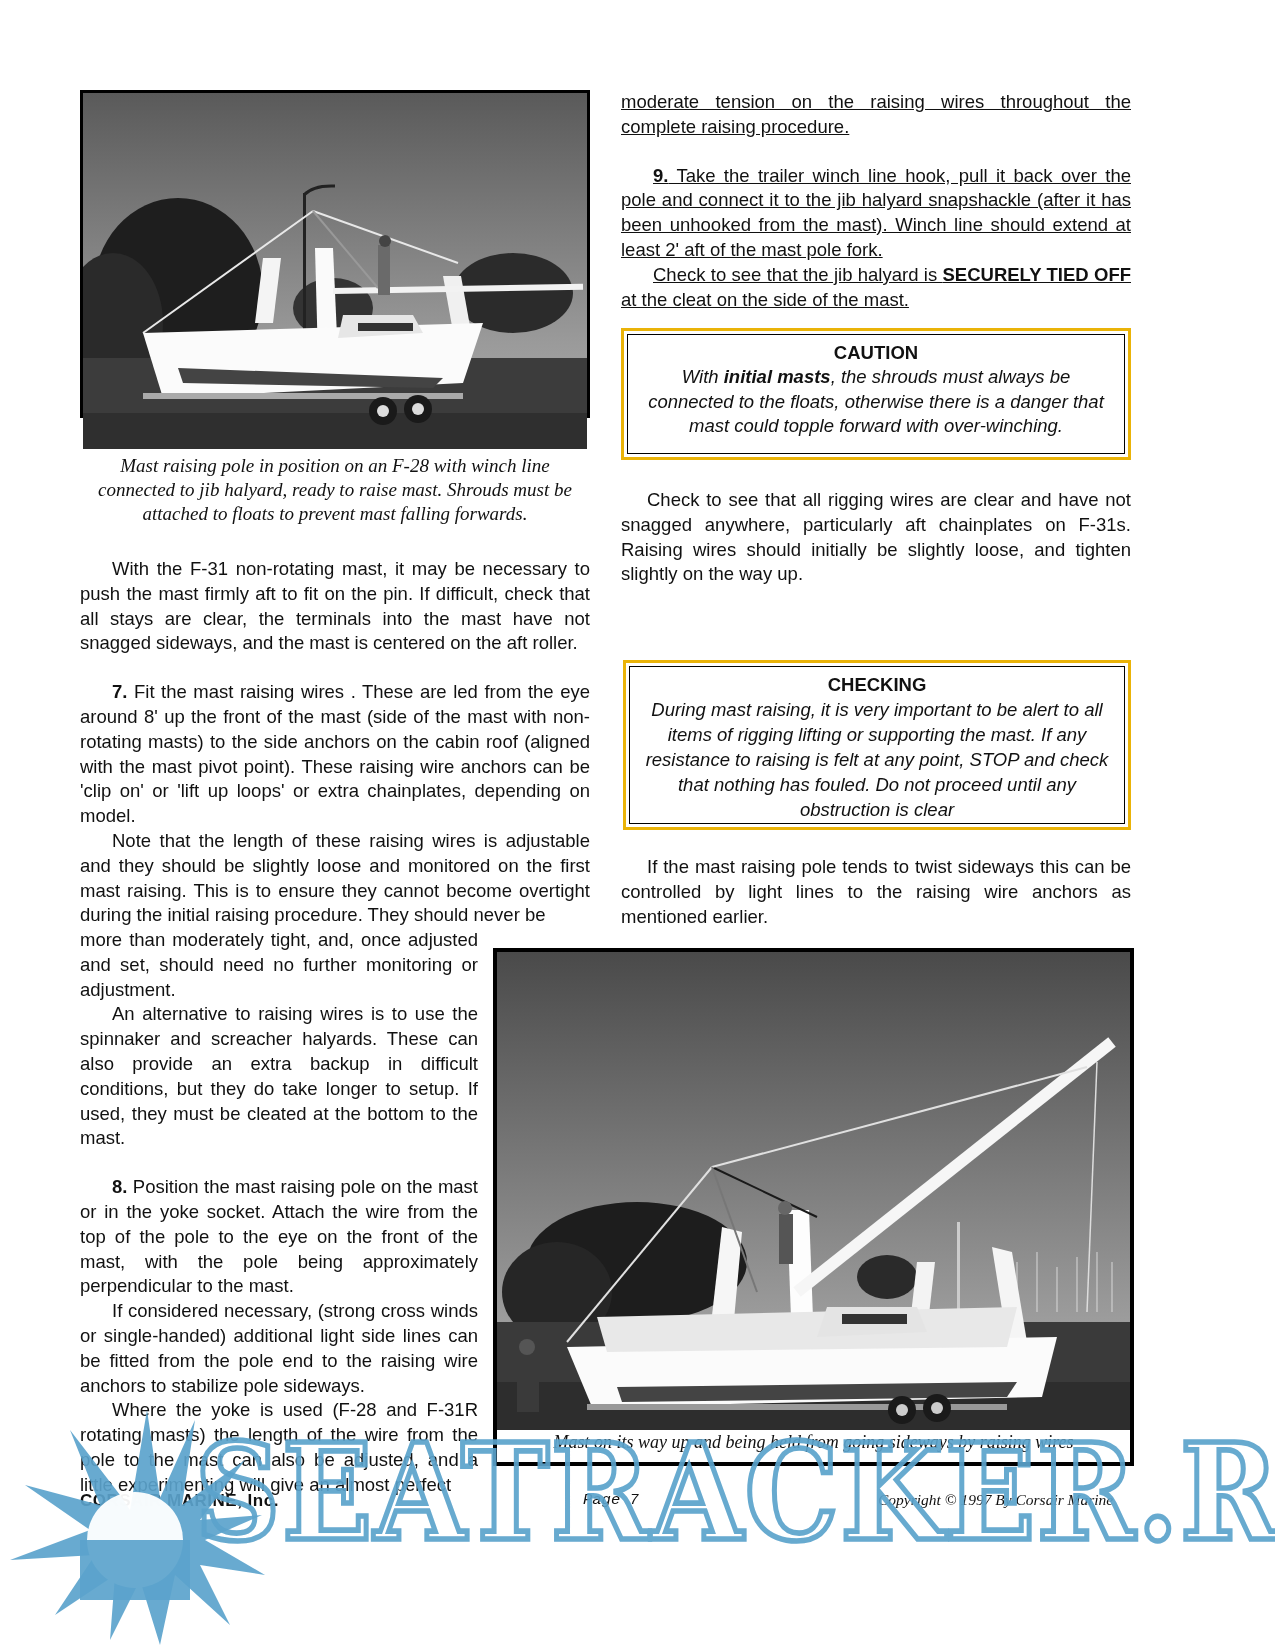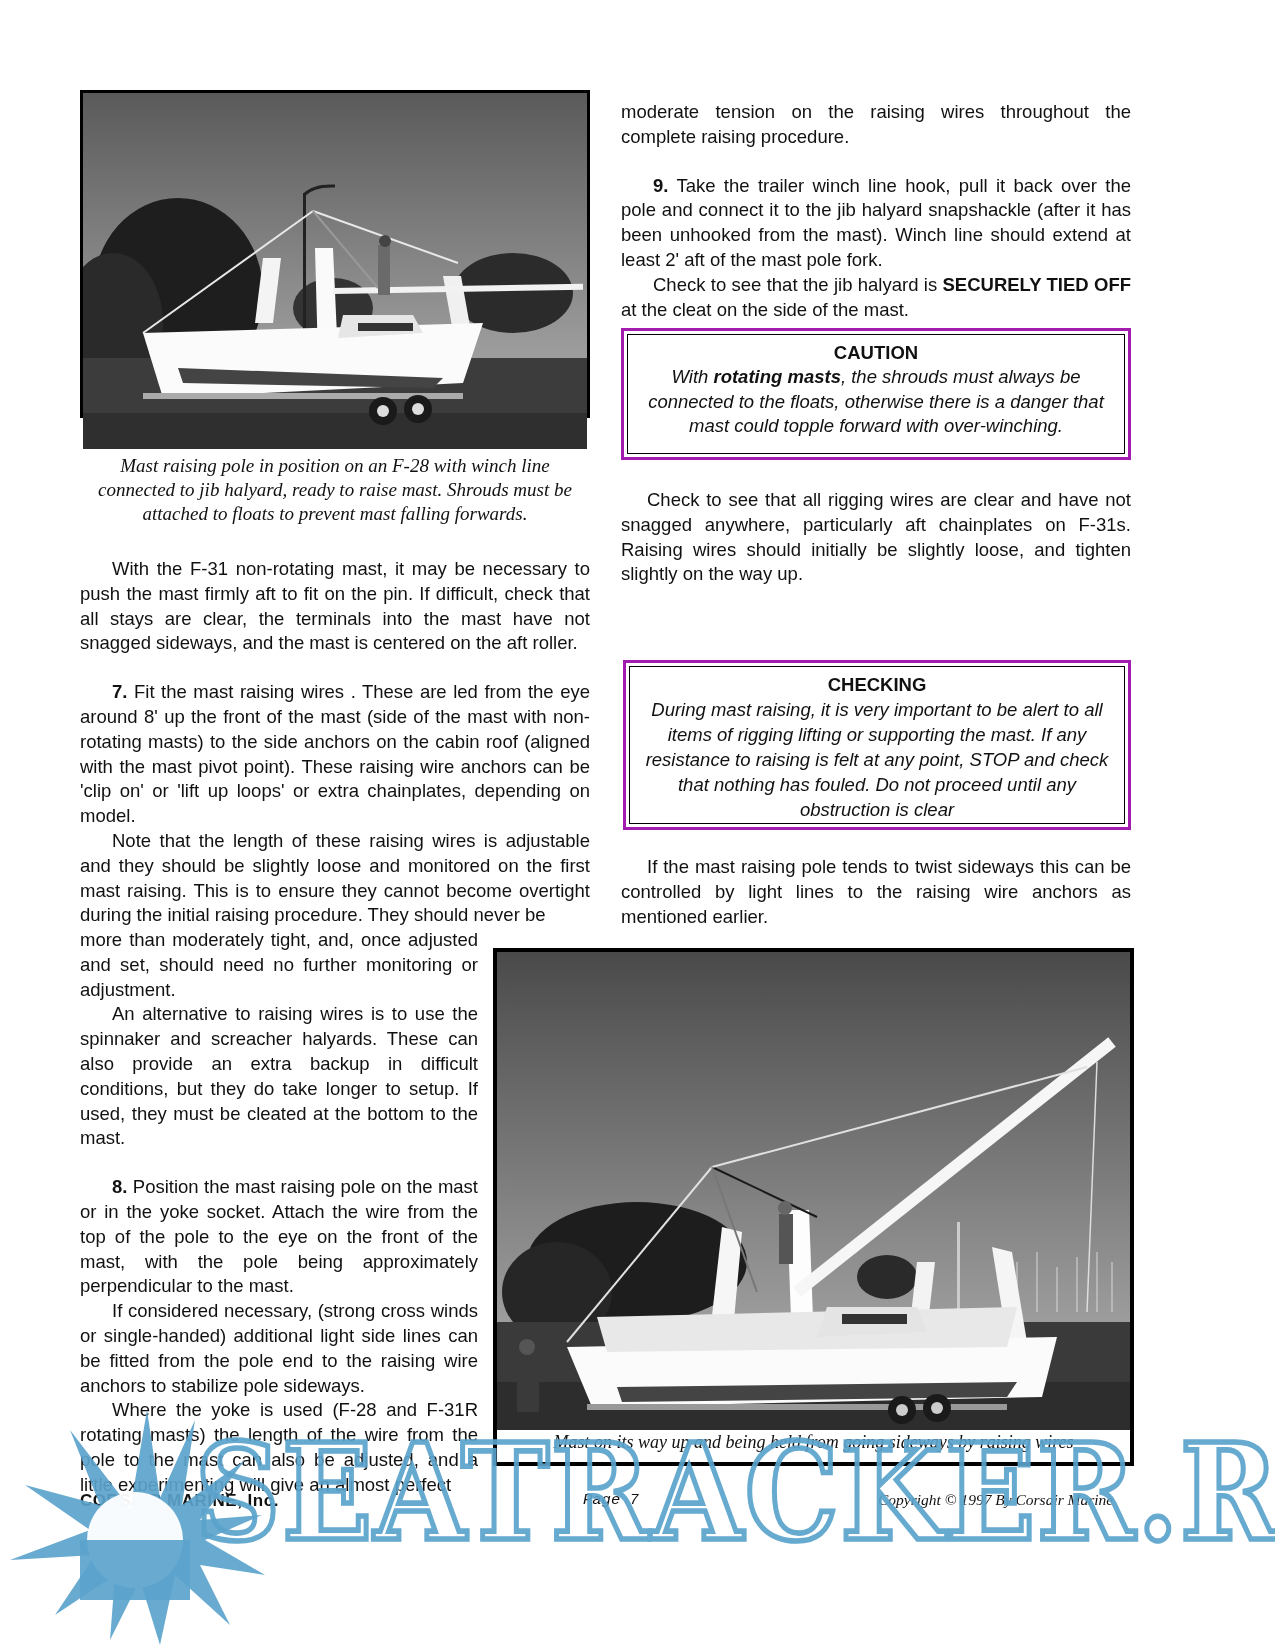--- a/index.html
+++ b/index.html
@@ -7,21 +7,21 @@
          font-family: "Liberation Sans", sans-serif; color: #111; }
   .abs { position: absolute; }
   .body-text { font-size: 18.5px; line-height: 24.8px; text-align: justify; }
   .body-text p { margin: 0; }
   .indent { text-indent: 32px; }
   .gap { height: 24px; }
   .photo-frame { border: 3px solid #000; background: #fff; box-sizing: border-box; }
   .photo { position: relative; overflow: hidden; }
   .caption { font-family: "Liberation Serif", serif; font-style: italic; font-size: 19px;
              line-height: 24px; text-align: center; color: #111; }
-  .notice { border: 3px solid #a21caf; box-sizing: border-box; padding: 3px; }
+  .notice { border: 3px solid #eab308; box-sizing: border-box; padding: 3px; }
   .notice-inner { border: 1.5px solid #000; text-align: center; padding: 6px 10px 8px; }
   .notice-title { font-weight: bold; font-size: 18.5px; line-height: 24px; }
   .notice-body { font-style: italic; font-size: 18.5px; line-height: 24.5px; }
   .footer-brand { font-family: "Liberation Sans", sans-serif; font-weight: bold; font-size: 17px; letter-spacing: 0.5px; }
   .footer-serif { font-family: "Liberation Serif", serif; font-style: italic; font-size: 15.5px; }
   .watermark { pointer-events: none; }
 </style>
 </head>
 <body>
 
@@ -90,36 +90,36 @@
   <p>more than moderately tight, and, once adjusted and set, should need no further monitoring or adjustment.</p>
   <p class="indent">An alternative to raising wires is to use the spinnaker and screacher halyards. These can also provide an extra backup in difficult conditions, but they do take longer to setup. If used, they must be cleated at the bottom to the mast.</p>
   <div class="gap"></div>
   <p class="indent">
     <b>8.</b><span> Position the mast raising pole on the mast or in the yoke socket. Attach the wire from the top of the pole  to the eye on the front of the mast, with the pole being approximately perpendicular to the mast.</span>
   </p>
   <p class="indent">If considered necessary, (strong cross winds or single-handed) additional light side lines can be fitted from the pole end to the raising wire anchors to stabilize pole sideways.</p>
   <p class="indent">Where the yoke is used (F-28 and F-31R rotating masts) the length of the wire from the pole  to the mast can also be adjusted, and a little experimenting will give an almost perfect</p>
 </div>
 
-<div class="abs body-text" style="left:621px; top:100px; width:510px;">
+<div class="abs body-text" style="left:621px; top:90px; width:510px;text-decoration:underline;">
   <p>moderate tension on the raising wires throughout the complete raising procedure.</p>
   <div class="gap"></div>
   <p class="indent">
     <b>9.</b><span> Take the trailer winch line hook, pull it back over the pole and connect it to the jib halyard snapshackle (after it has been unhooked from the mast). Winch line should extend at least 2' aft of the mast pole fork.</span>
   </p>
   <p class="indent">
     <span>Check to see that the jib halyard is </span><b>SECURELY TIED OFF</b><span> at the cleat on the side of the mast.</span>
   </p>
 </div>
 
 <div class="abs notice" style="left:621px; top:328px; width:510px; height:132px;">
   <div class="notice-inner" style="height:100%; box-sizing:border-box;">
     <div class="notice-title">CAUTION</div>
     <div class="notice-body">
-      <span>With </span><b>rotating masts</b><span>, the shrouds must always be connected to the floats, otherwise there is a danger that mast could topple forward with over-winching.</span>
+      <span>With </span><b>initial masts</b><span>, the shrouds must always be connected to the floats, otherwise there is a danger that mast could topple forward with over-winching.</span>
     </div>
   </div>
 </div>
 
 <div class="abs body-text" style="left:621px; top:488px; width:510px;">
   <p class="indent" style="text-indent:26px;">Check to see that all rigging wires are clear and have not snagged anywhere, particularly aft chainplates on F-31s. Raising wires should initially be slightly loose, and tighten slightly on the way up.</p>
 </div>
 
 <div class="abs notice" style="left:623px; top:660px; width:508px; height:170px;">
   <div class="notice-inner" style="height:100%; box-sizing:border-box; padding-top:6px;">

